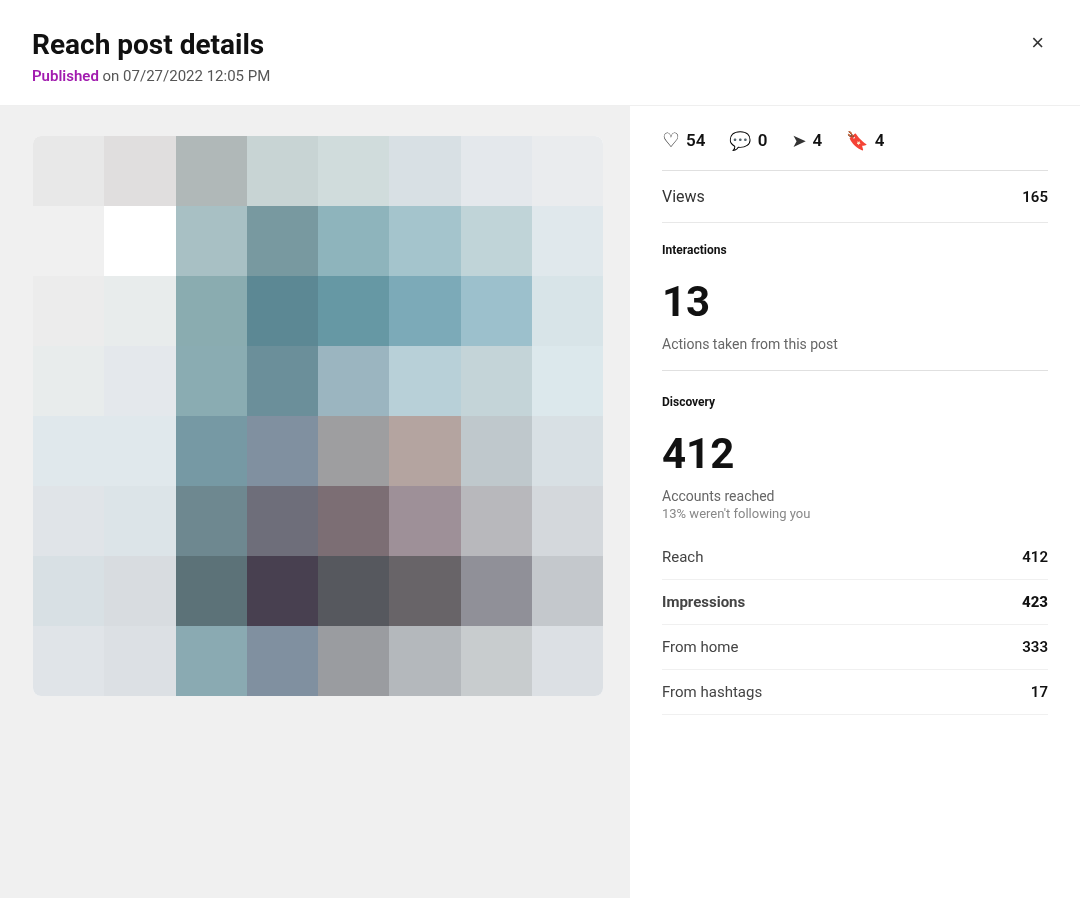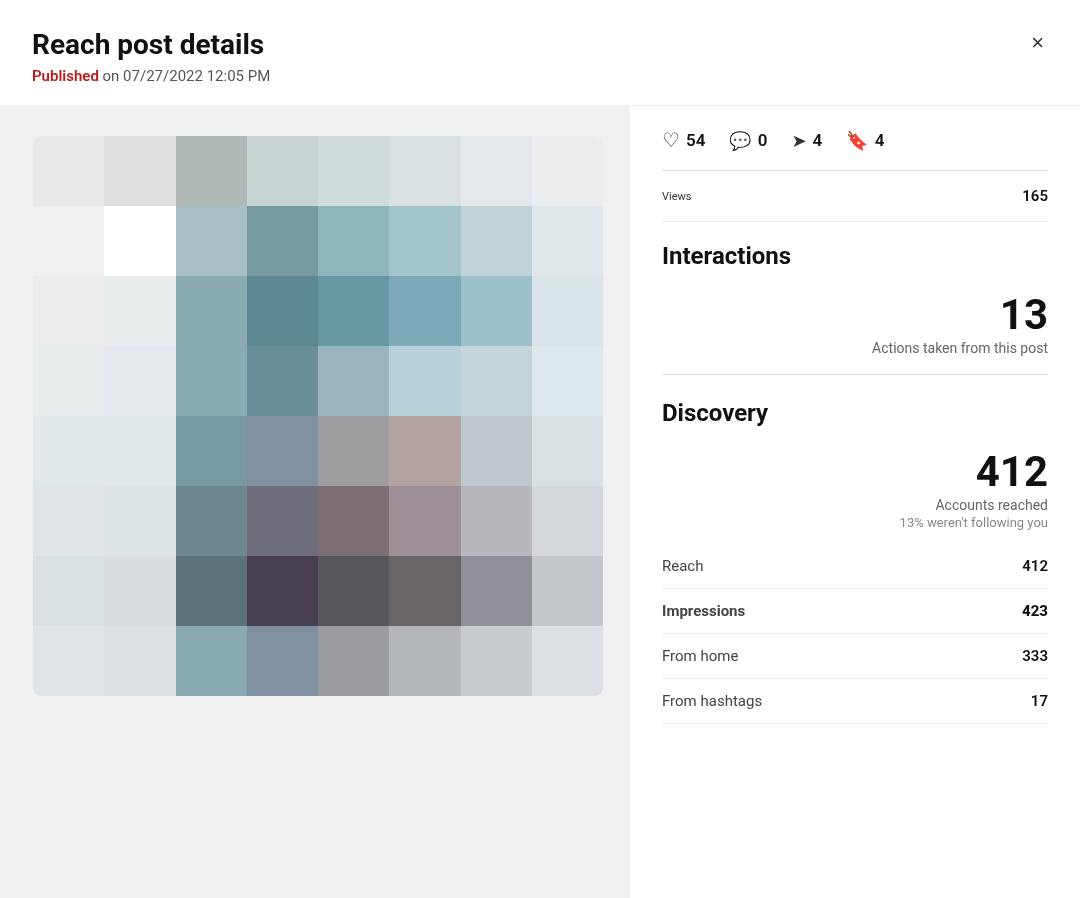--- a/index.html
+++ b/index.html
@@ -33,21 +33,21 @@
       color: #111;
       margin-bottom: 6px;
     }
 
     .header-subtitle {
       font-size: 15px;
       color: #555;
     }
 
     .header-subtitle .published-label {
-      color: #b91c1c;
+      color: #a21caf;
       font-weight: 600;
     }
 
     .close-btn {
       position: absolute;
       top: 28px;
       right: 32px;
       background: none;
       border: none;
       cursor: pointer;
@@ -131,55 +131,55 @@
     
     .stat-simple-row {
       display: flex;
       align-items: center;
       justify-content: space-between;
       padding: 16px 0;
       border-bottom: 1px solid #e8e8e8;
     }
 
     .stat-label {
-      font-size: 11px;
+      font-size: 16px;
       color: #333;
     }
 
     .stat-value {
       font-size: 15px;
       font-weight: 600;
       color: #111;
     }
 
     
     .section-header {
-      font-size: 24px;
+      font-size: 12px;
       font-weight: 700;
       color: #111;
       padding: 20px 0 12px 0;
     }
 
     
     .big-stat-block {
-      text-align: right;
+      text-align: left;
       padding: 10px 0 14px 0;
     }
 
     .big-stat-number {
       font-size: 42px;
       font-weight: 700;
       color: #111;
       line-height: 1.1;
     }
 
     .big-stat-label {
       font-size: 14px;
       color: #666;
-      margin-top: 2px;
+      margin-top: 11px;
     }
 
     .big-stat-sublabel {
       font-size: 13px;
       color: #888;
       margin-top: 2px;
     }
 
     .divider {
       border: none;

